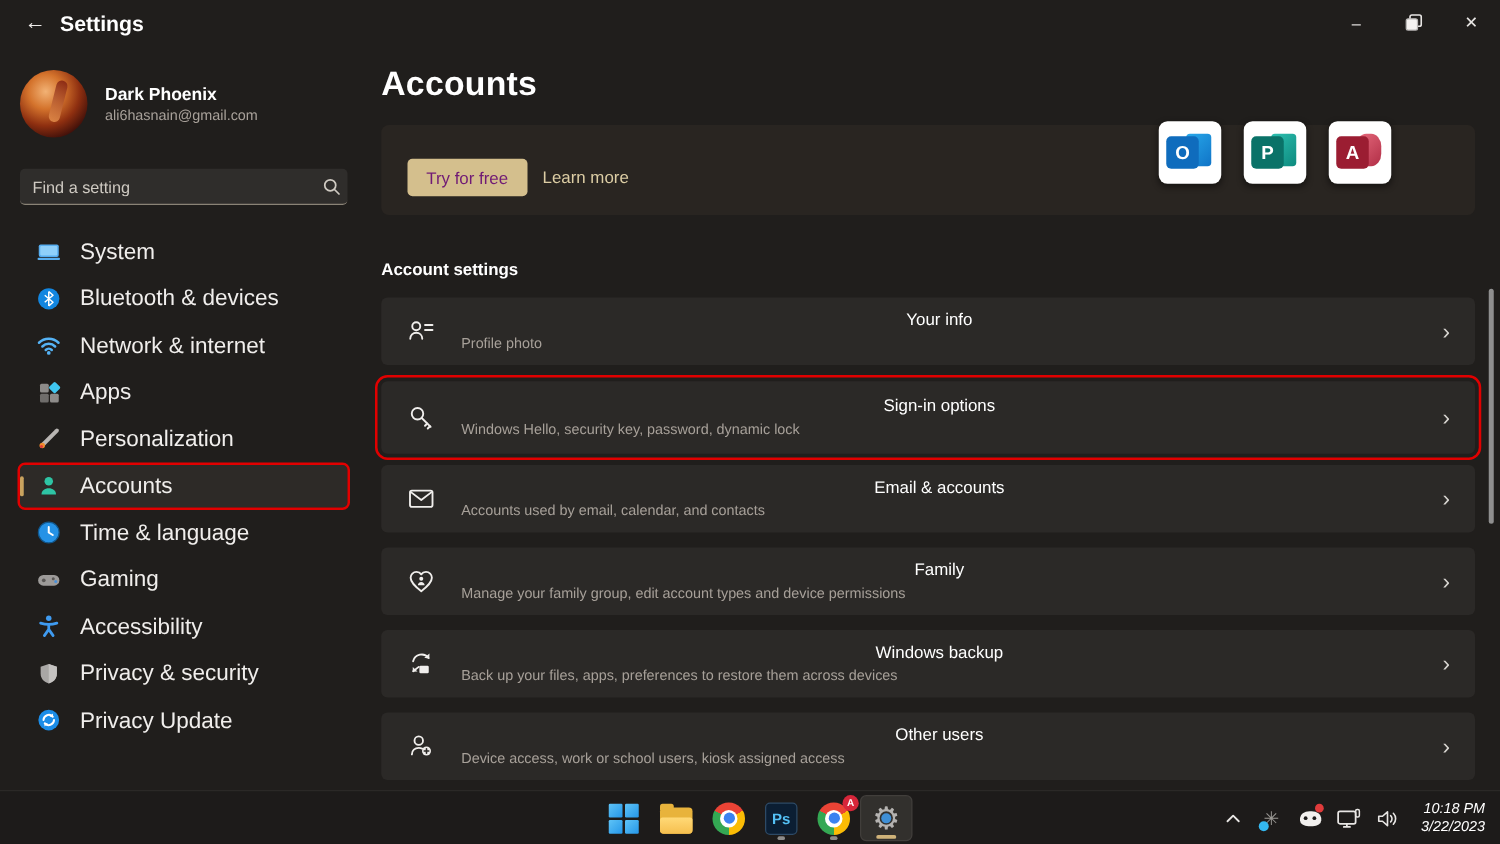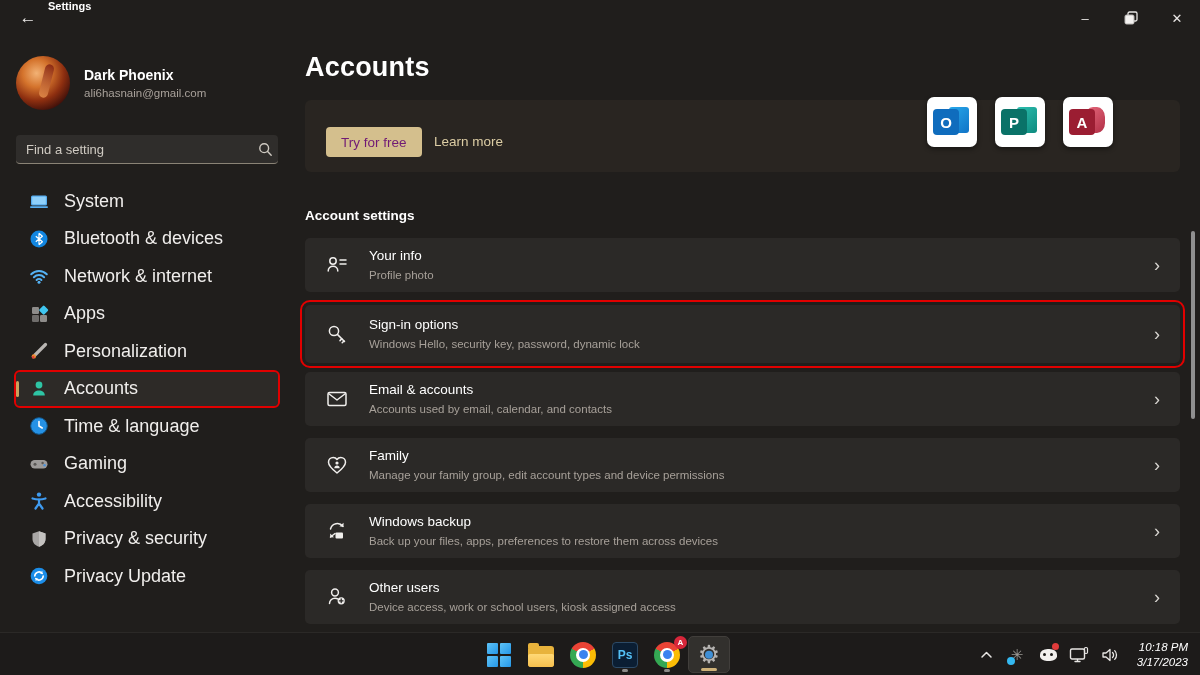--- a/index.html
+++ b/index.html
@@ -3,21 +3,21 @@
 <meta charset="utf-8">
 <style>
   * { margin:0; padding:0; box-sizing:border-box; }
   html,body { width:1200px; height:675px; overflow:hidden; background:#151311; }
   body { font-family:"Liberation Sans","DejaVu Sans",sans-serif; color:#f3f1ef; }
   .screen { position:absolute; top:0; left:0; width:1200px; height:675px; background:#201e1c; }
 
   
   .titlebar { position:absolute; top:0; left:0; width:100%; height:36px; }
   .back-btn { position:absolute; left:14px; top:6px; width:28px; height:24px; font-size:17px; color:#eceae8; display:flex; align-items:center; justify-content:center; cursor:pointer; }
-  .tb-title { position:absolute; left:48px; top:0; font-size:11px; font-weight:bold; color:#fff; }
+  .tb-title { position:absolute; left:48px; top:10px; font-size:17px; font-weight:bold; color:#fff; }
   .win-controls { position:absolute; right:0; top:0; height:36px; display:flex; }
   .win-btn { width:46px; height:36px; display:flex; align-items:center; justify-content:center; font-size:13px; color:#e8e6e4; }
   .restore-glyph { display:inline-block; }
 
   
   .avatar { position:absolute; left:16px; top:56px; width:54px; height:54px; border-radius:50%;
     background: radial-gradient(circle at 38% 32%, #f2b275 0%, #d4732c 28%, #8e2f10 55%, #40100a 78%, #1c0705 100%); }
   .avatar::after { content:""; position:absolute; left:26px; top:8px; width:9px; height:34px; background:linear-gradient(#7e1d10,#e8934f); border-radius:5px; transform:rotate(14deg); opacity:.8; }
   .user-name { position:absolute; left:84px; top:67px; font-size:14px; font-weight:bold; color:#fff; }
   .user-email { position:absolute; left:84px; top:87px; font-size:11.5px; color:#a8a19a; }
@@ -48,21 +48,21 @@
   .tile-publisher .o-badge { background:#0a7268; margin-right:12px; }
   .tile-publisher .behind { background:linear-gradient(135deg,#2dbfb0,#0d8a7e); }
   .tile-access .o-badge { background:#9b1d32; margin-right:12px; }
   .tile-access .behind { background:linear-gradient(135deg,#e66a7d,#b12e46); border-radius:8px/10px; }
 
   .section-title { position:absolute; left:305px; top:208px; font-size:13.5px; font-weight:bold; color:#fff; }
 
   .row { position:absolute; left:305px; width:875px; height:54px; background:#2b2927; border-radius:5px; display:flex; align-items:center; cursor:pointer; }
   .row .r-ico { width:64px; display:flex; justify-content:center; }
   .row .r-text { flex:1; }
-  .row .r-title { font-size:13.5px; color:#fff; margin-bottom:2px; }
+  .row .r-title { font-size:13.5px; color:#fff; margin-bottom:2px;text-align:center; }
   .row .r-sub { font-size:11.5px; color:#a7a099; }
   .row .chev { width:46px; text-align:center; font-size:18px; color:#d8d5d1; }
   .row.annotated { outline:2px solid #e10000; outline-offset:3px; }
 
   .scrollbar { position:absolute; left:1191px; top:231px; width:4px; height:188px; background:#8f8f8f; border-radius:2px; }
 
   
   .taskbar { position:absolute; left:0; bottom:0; width:100%; height:43px; background:#1d1b1a; border-top:1px solid #2b2927; }
   .tb-apps { position:absolute; left:478px; top:3px; display:flex; }
   .tb-btn { width:42px; height:37px; display:flex; align-items:center; justify-content:center; position:relative; cursor:pointer; }
@@ -410,18 +410,18 @@
       </span>
       <span class="tray-btn">
         <svg width="19" height="16" viewBox="0 0 19 16">
             <path d="M2 6 H5 L9 2.5 V13.5 L5 10 H2 Z" fill="none" stroke="#e8e6e4" stroke-width="1.3" stroke-linejoin="round"></path>
             <path d="M11.5 5.5 a3.4 3.4 0 0 1 0 5" fill="none" stroke="#e8e6e4" stroke-width="1.3" stroke-linecap="round"></path>
             <path d="M13.7 3.6 a6.3 6.3 0 0 1 0 8.8" fill="none" stroke="#e8e6e4" stroke-width="1.3" stroke-linecap="round"></path>
           </svg>
       </span>
       <span class="clock">
         <span style="display:block">10:18 PM</span>
-        <span style="display:block">3/17/2023</span>
+        <span style="display:block">3/22/2023</span>
       </span>
     </div>
   </div>
 
 </div>
 
 </body></html>

